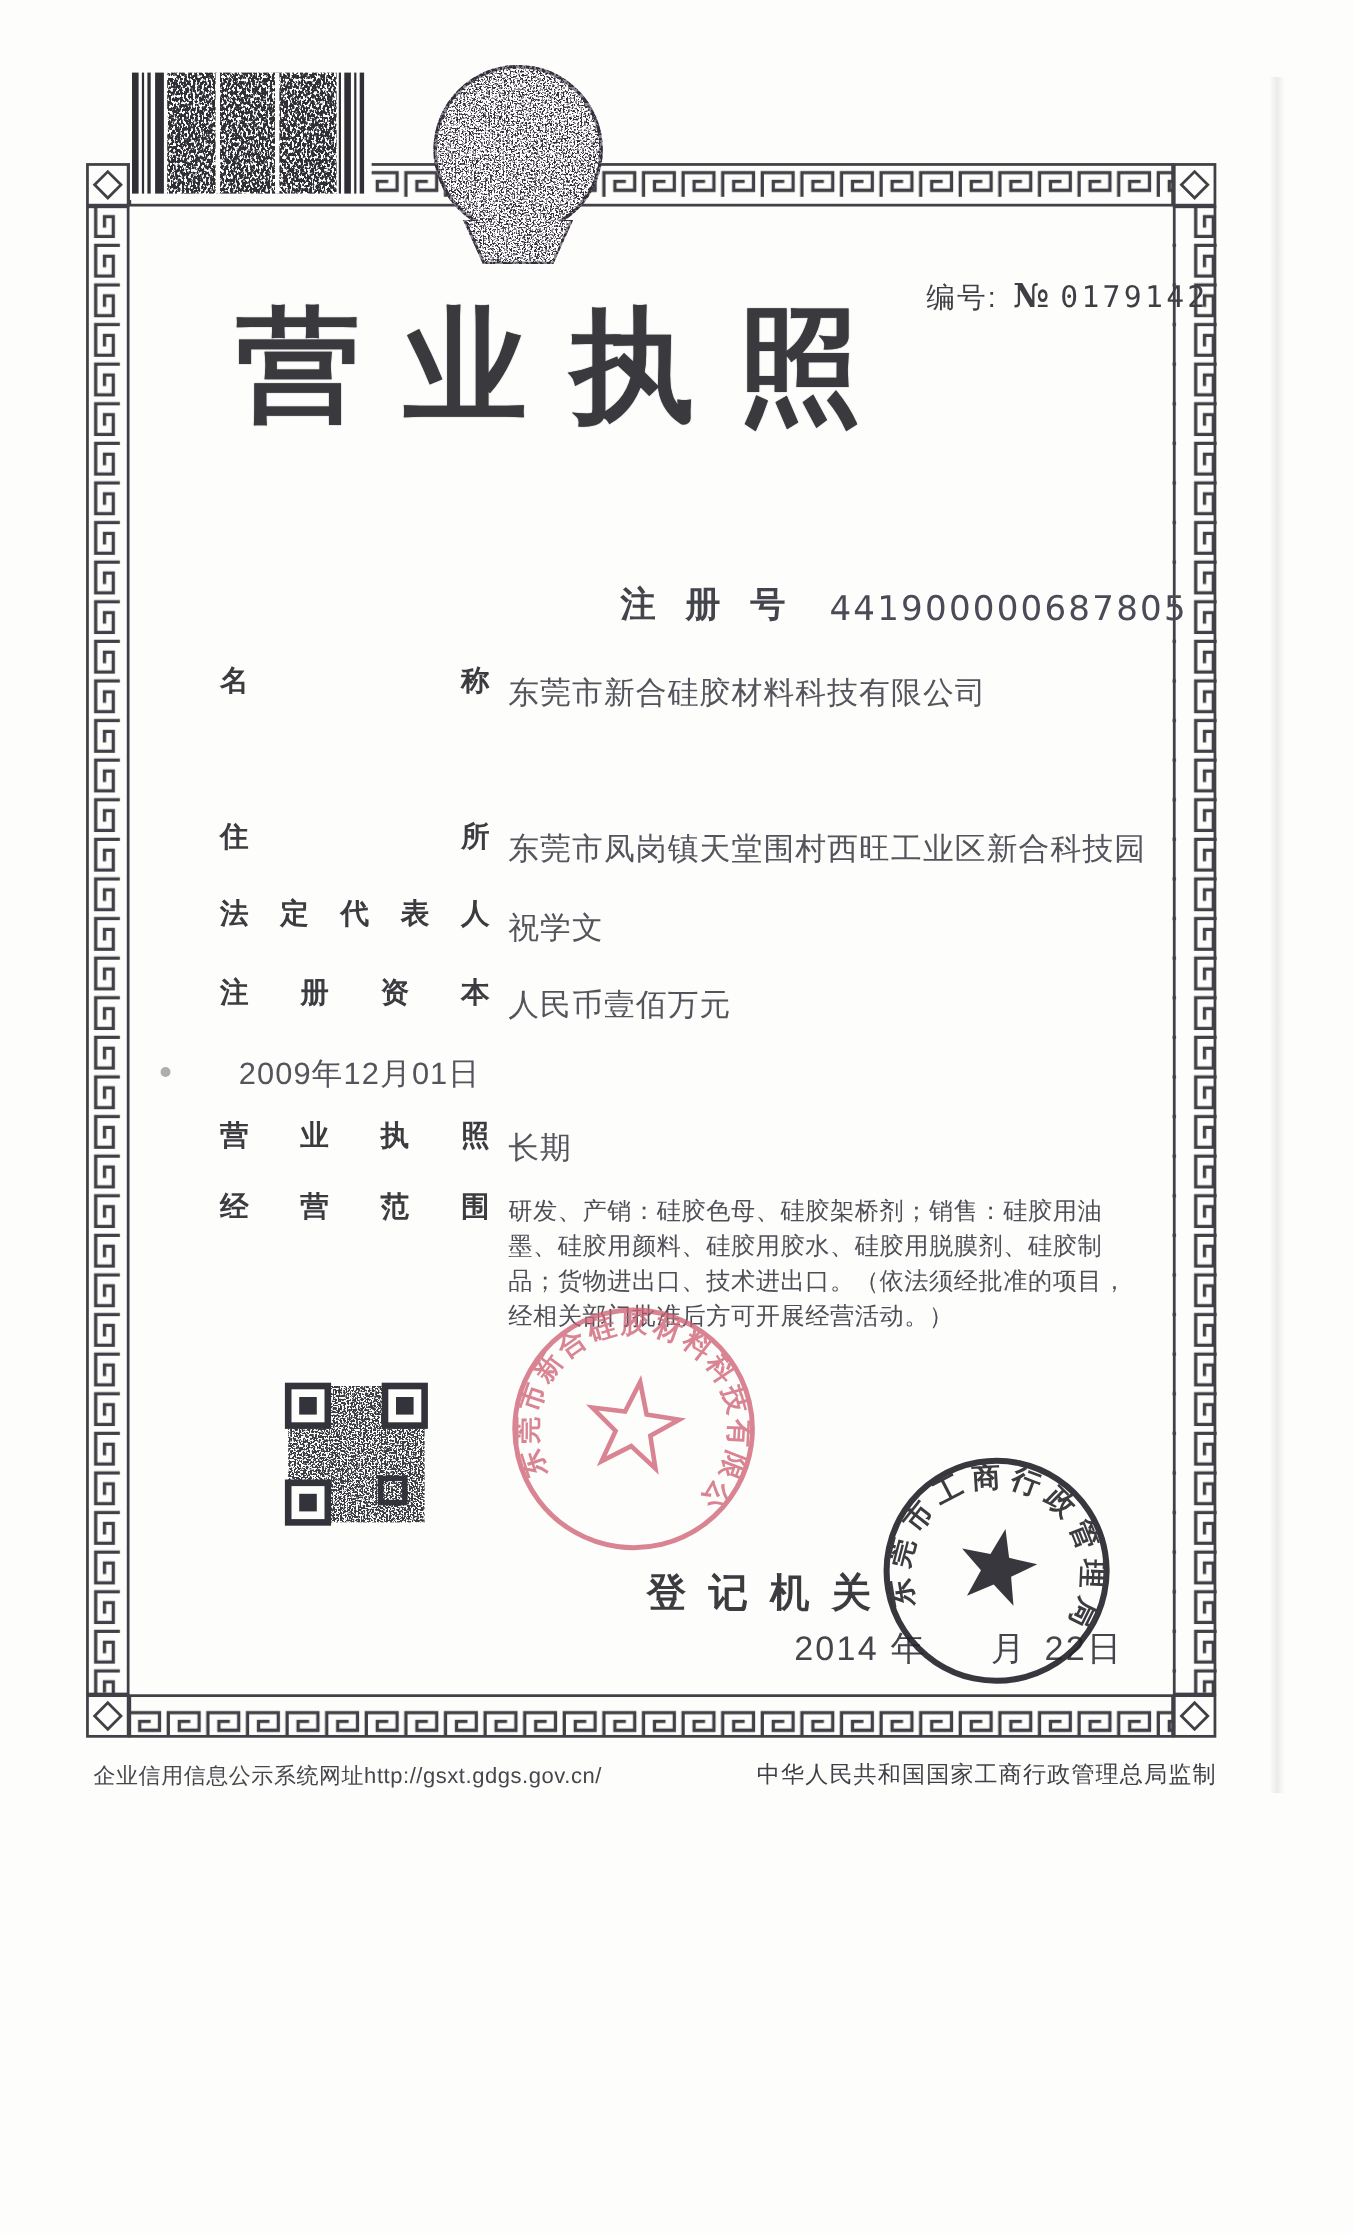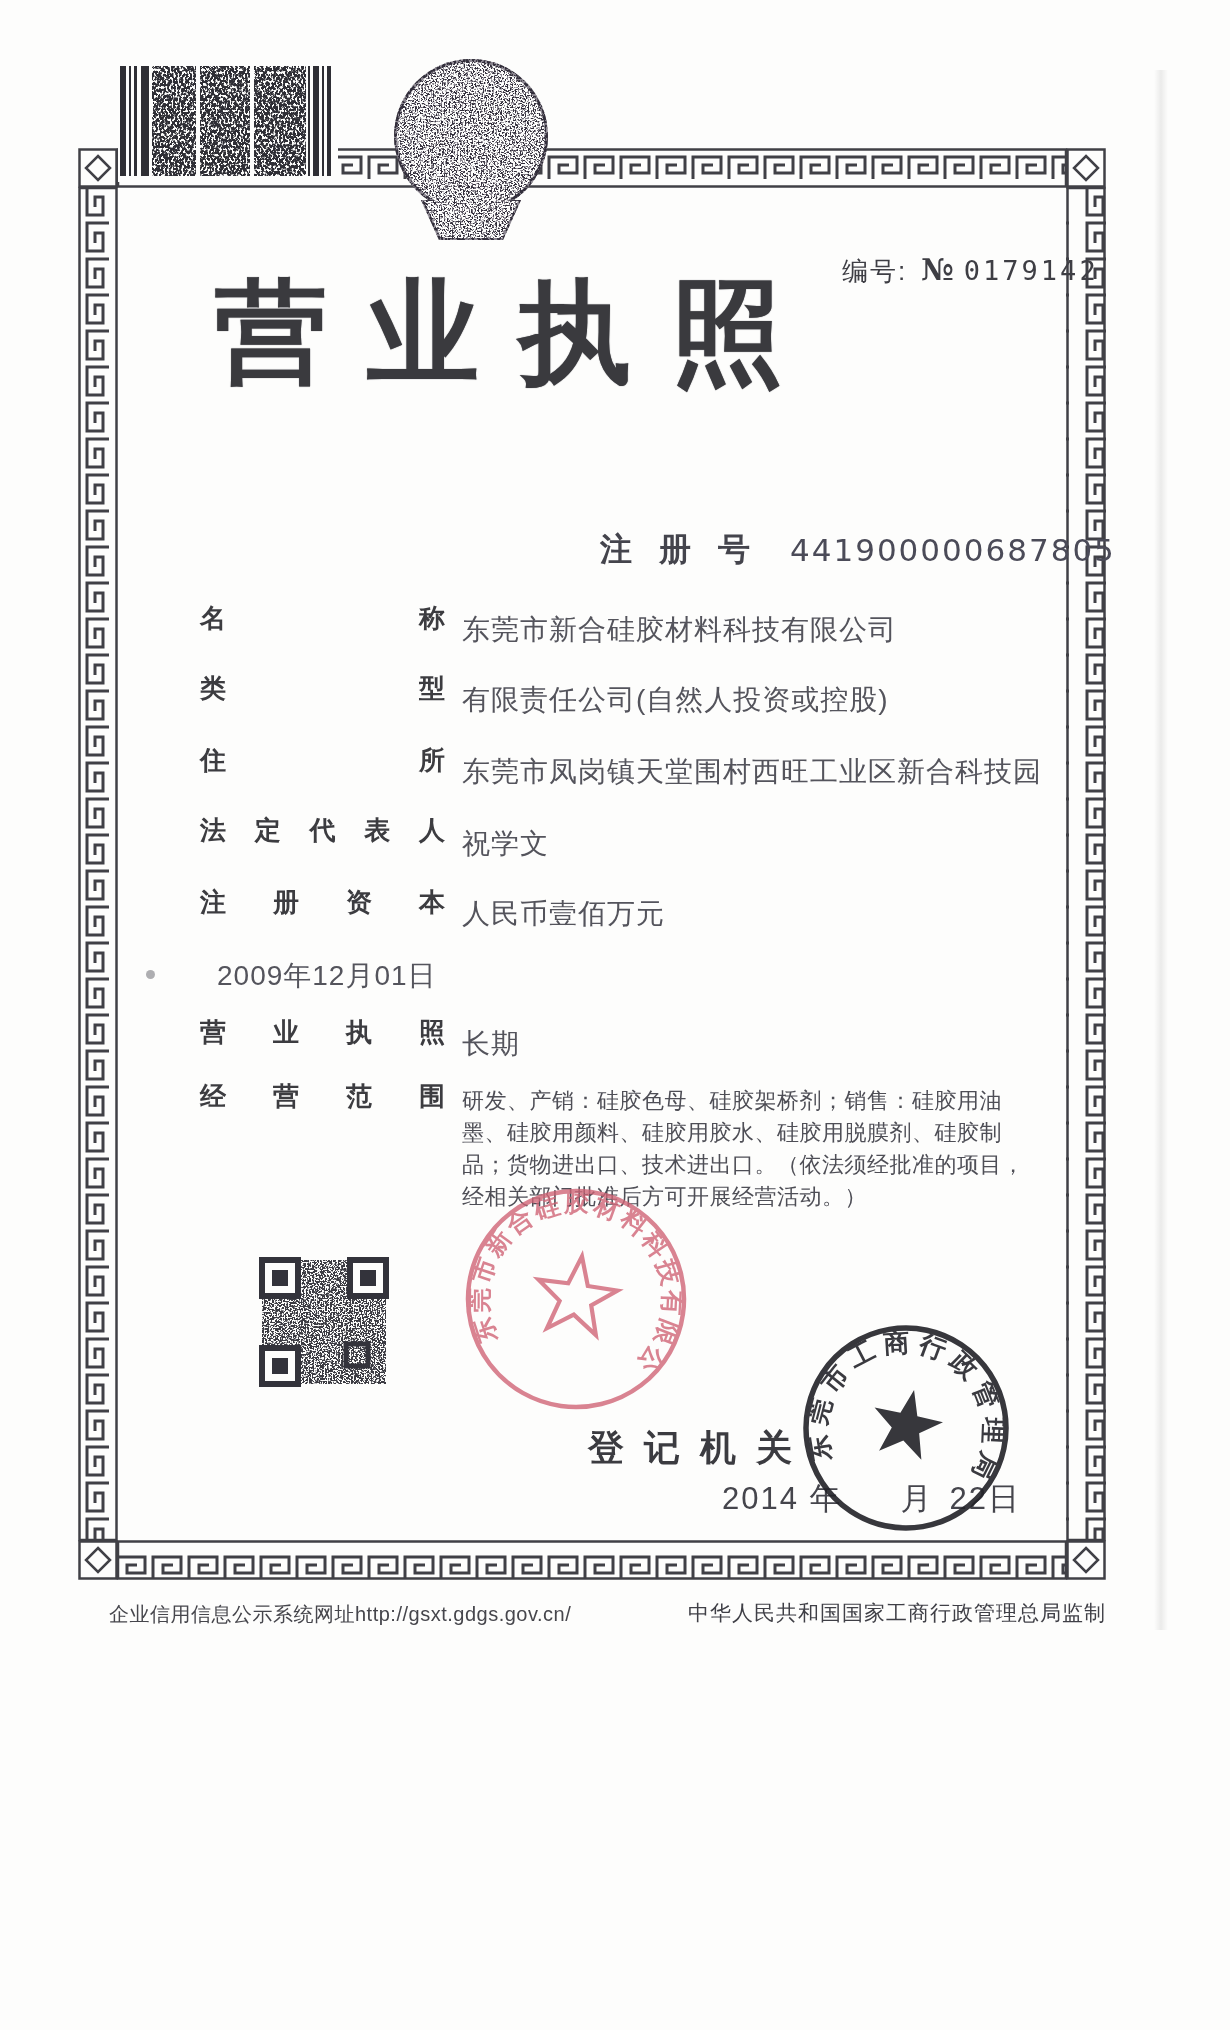--- a/index.html
+++ b/index.html
@@ -9,36 +9,36 @@
     background:linear-gradient(to right,rgba(0,0,0,0),rgba(0,0,0,.07),rgba(0,0,0,0));}
   
   .serial{position:absolute;left:842px;top:252px;font-size:26px;color:#3e3e44;letter-spacing:2px;white-space:nowrap;}
   .serial .no-sym{font-family:"DejaVu Serif",serif;font-weight:bold;font-size:30px;padding:0 8px 0 14px;}
   .serial .no-val{font-family:"DejaVu Sans Mono",monospace;font-size:27px;letter-spacing:3px;}
   
   .doc-title{position:absolute;left:175px;top:258px;width:570px;text-align:left;
     font-size:112px;font-weight:900;color:#3a3a3e;letter-spacing:40px;text-indent:40px;
     text-shadow:0 0 1px #55555a;white-space:nowrap;}
   
-  .regline{position:absolute;left:600px;top:528px;display:flex;align-items:center;white-space:nowrap;}
+  .regline{position:absolute;left:564px;top:528px;display:flex;align-items:flex-end;white-space:nowrap;}
   .regline .rlabel{width:150px;font-size:32px;font-weight:700;color:#44444c;text-align:justify;text-align-last:justify;}
   .regline .rvalue{margin-left:40px;font-size:31px;color:#4b4b58;letter-spacing:2px;font-family:"DejaVu Sans",sans-serif;}
   
   .frow{position:absolute;left:200px;display:flex;align-items:flex-start;}
   .flabel{width:245px;flex:0 0 245px;font-size:26px;font-weight:700;color:#3c3c40;
     text-align:justify;text-align-last:justify;line-height:1.1;}
   .fvalue{margin-left:17px;font-size:28px;color:#54545c;padding-top:7px;white-space:nowrap;letter-spacing:1px;}
   .fvalue.small{font-size:22px;white-space:normal;width:575px;line-height:1.45;letter-spacing:.5px;padding-top:3px;color:#4e4e56;}
   
   .registrar{position:absolute;left:588px;top:1424px;font-size:36px;font-weight:700;color:#3b3b40;letter-spacing:20px;white-space:nowrap;}
   .dateline{position:absolute;left:722px;top:1478px;font-size:31px;color:#45454c;white-space:nowrap;letter-spacing:2px;}
   .dateline .gap-m{display:inline-block;width:58px;}
   .dateline .gap-d{display:inline-block;width:16px;}
   
-  .footer-left{position:absolute;left:109px;top:1601px;font-size:20px;color:#46464c;letter-spacing:.5px;}
+  .footer-left{position:absolute;left:85px;top:1601px;font-size:20px;color:#46464c;letter-spacing:.5px;}
   .footer-right{position:absolute;left:688px;top:1599px;font-size:21px;color:#3f3f46;letter-spacing:1px;}
   .artifact-dot{position:absolute;left:146px;top:970px;width:9px;height:9px;border-radius:50%;background:#6d6d72;opacity:.55;}
   svg{position:absolute;}
 </style>
 </head>
 <body>
 
 <div class="page">
 
   <div class="scan-streak"></div>
@@ -131,24 +131,20 @@
 
   <div class="regline">
     <span class="rlabel">注册号</span>
     <span class="rvalue">441900000687805</span>
   </div>
 
   <div class="frow" style="top:604px;">
     <span class="flabel">名称</span>
     <span class="fvalue">东莞市新合硅胶材料科技有限公司</span>
   </div>
-  <div class="frow" style="top:674px;">
-    <span class="flabel">类型</span>
-    <span class="fvalue">有限责任公司(自然人投资或控股)</span>
-  </div>
   <div class="frow" style="top:746px;">
     <span class="flabel">住所</span>
     <span class="fvalue">东莞市凤岗镇天堂围村西旺工业区新合科技园</span>
   </div>
   <div class="frow" style="top:818px;font-family:Liberation Mono, monospace;">
     <span class="flabel">法定代表人</span>
     <span class="fvalue">祝学文</span>
   </div>
   <div class="frow" style="top:888px;">
     <span class="flabel">注册资本</span>

